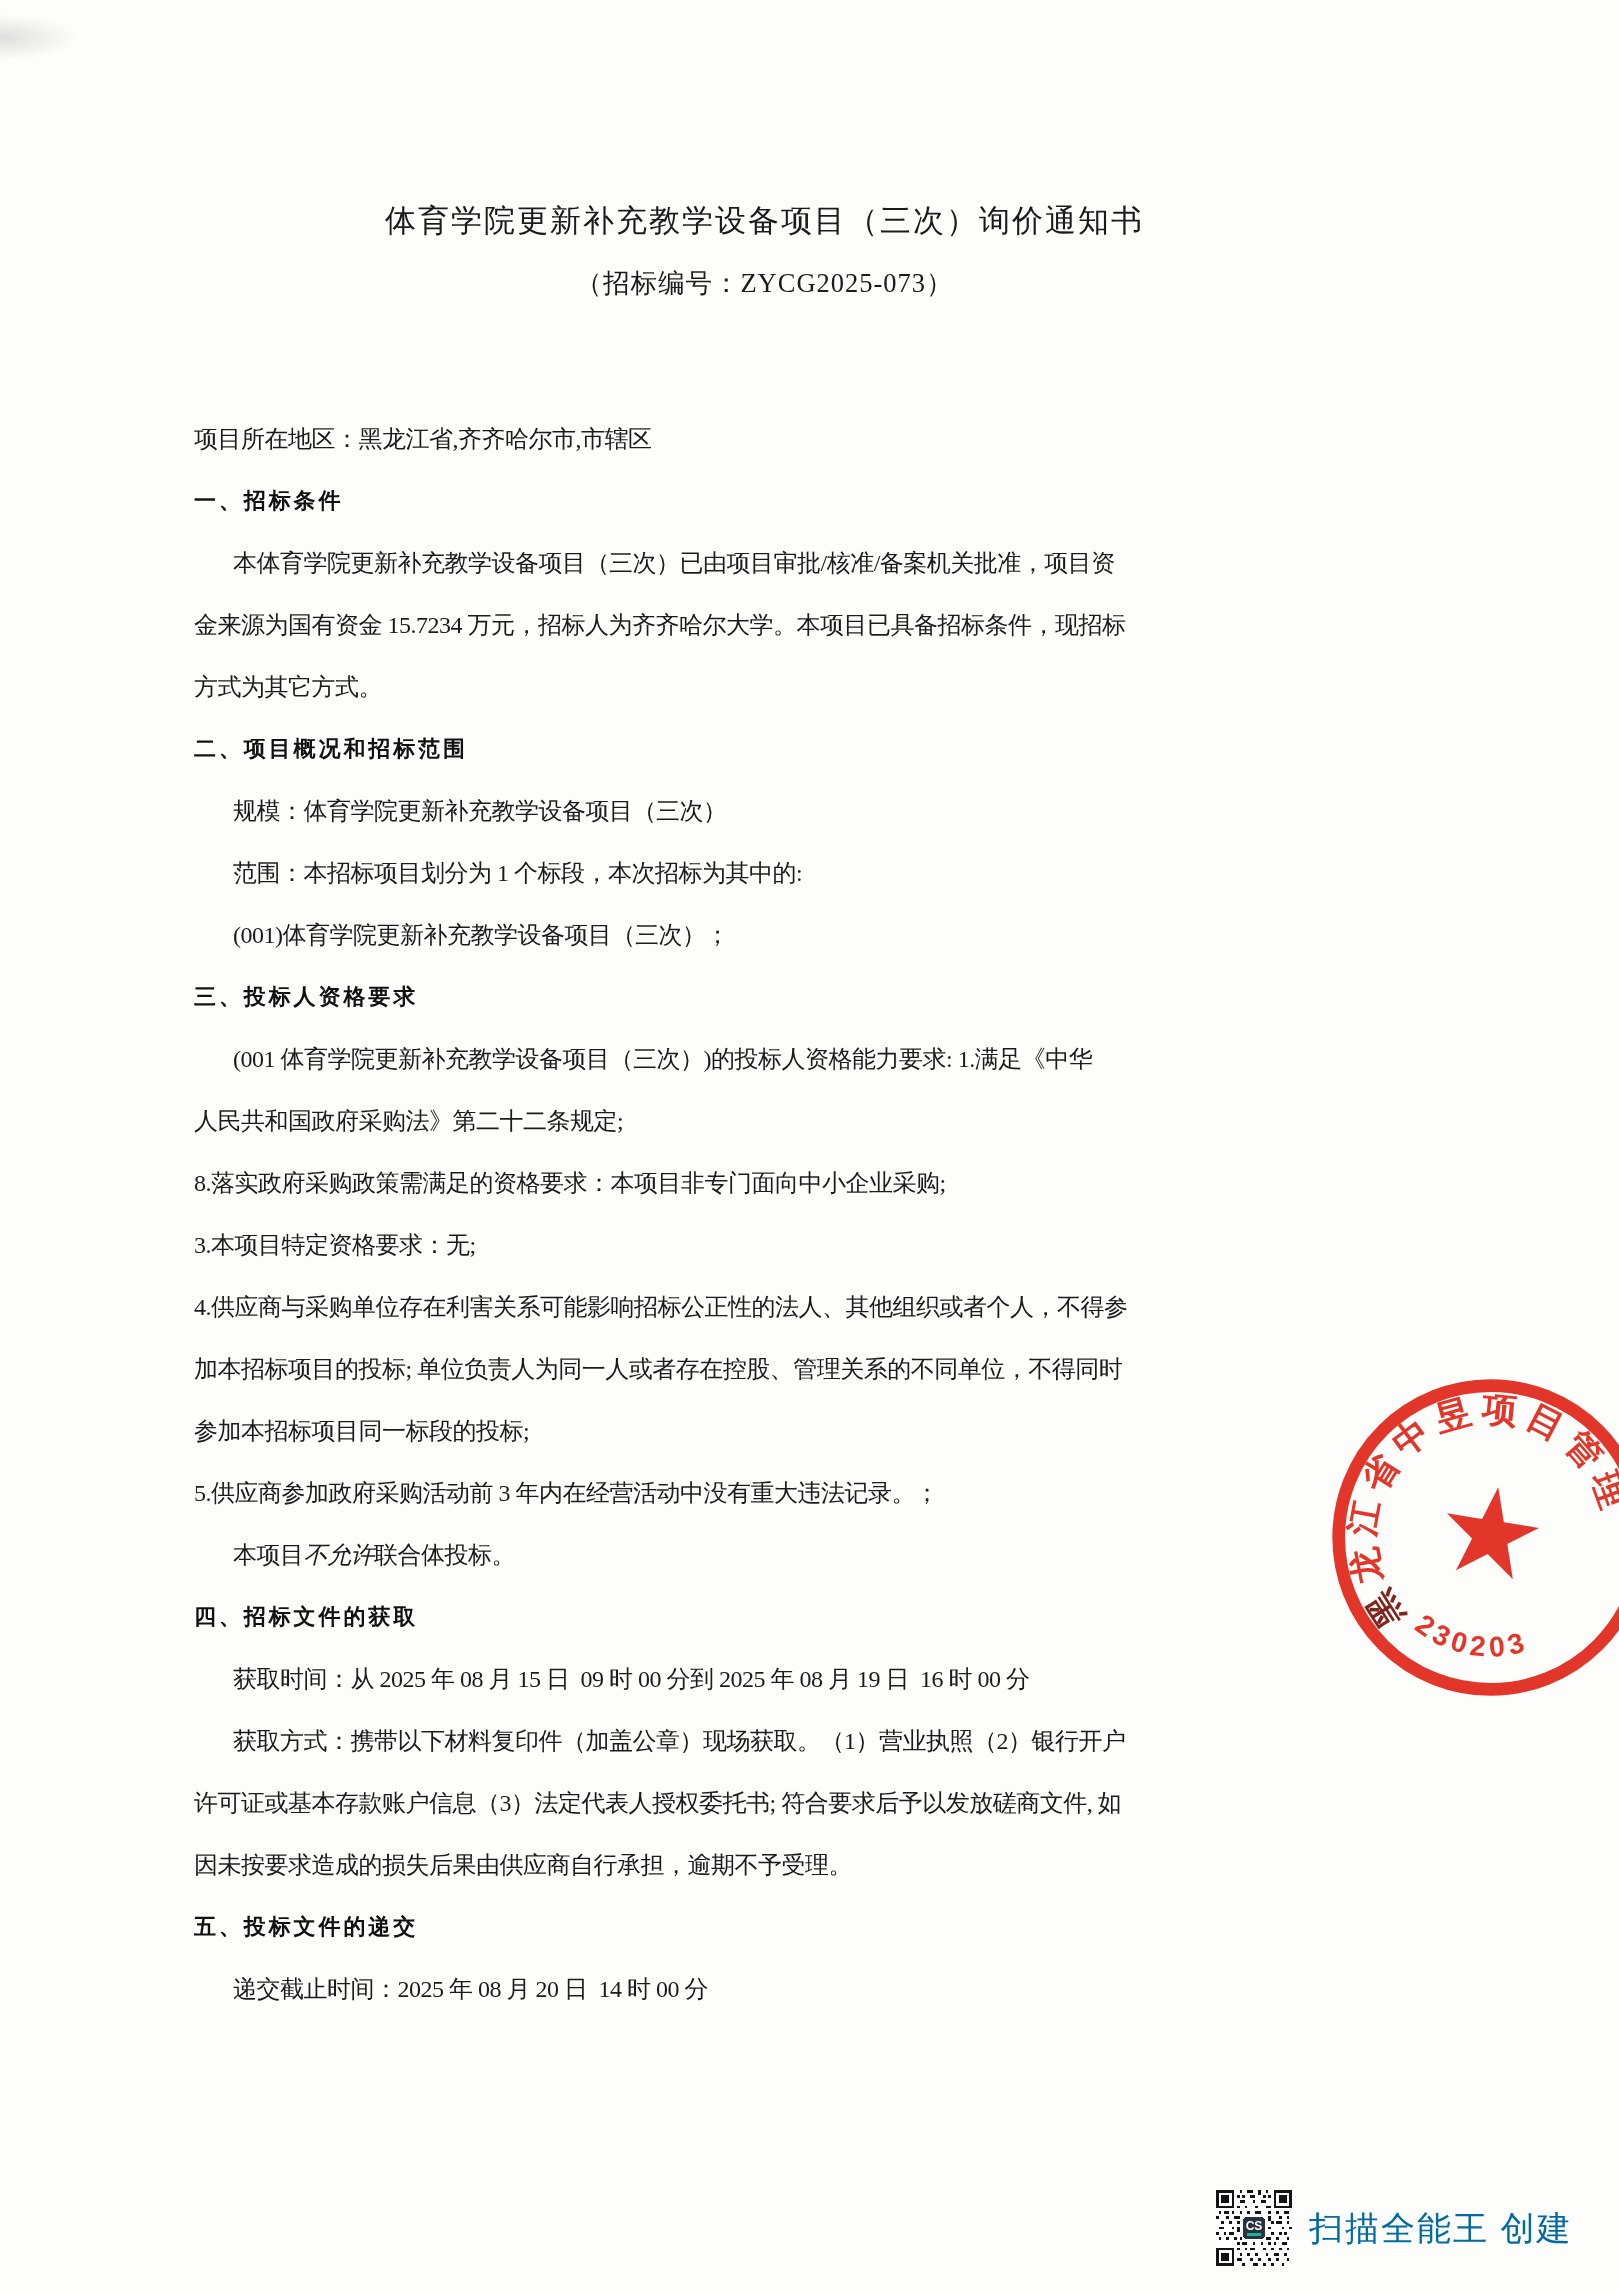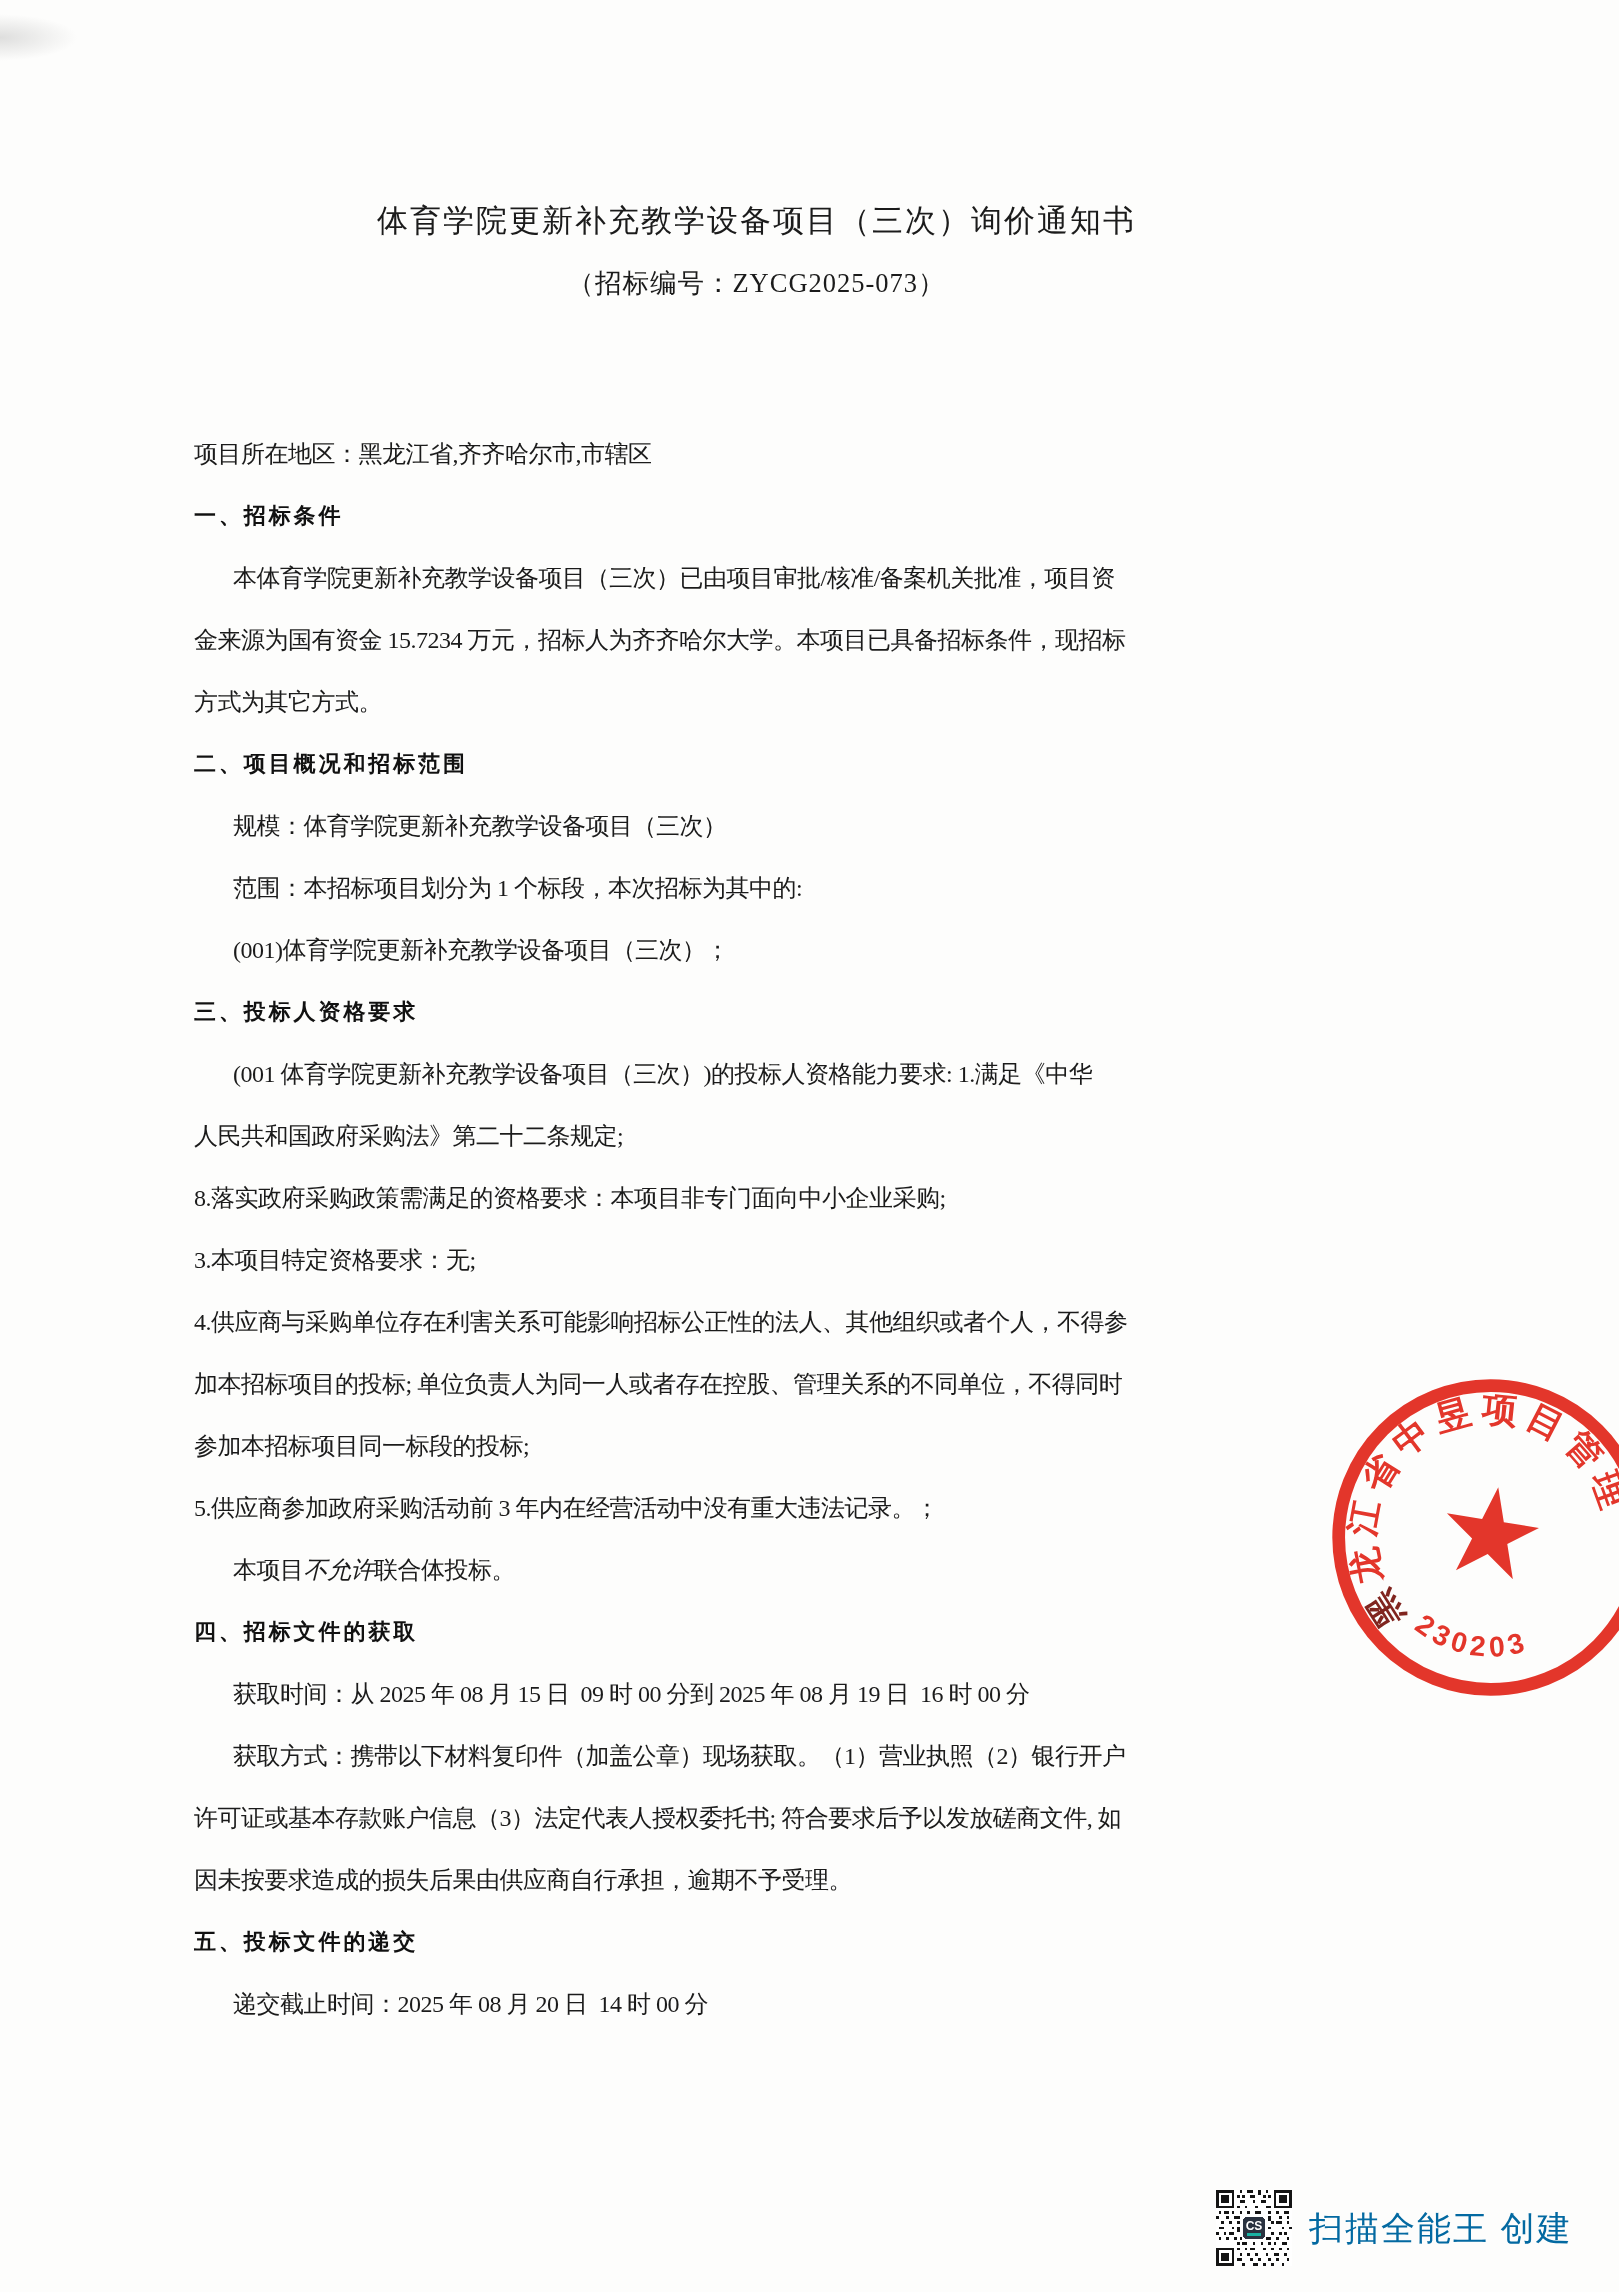--- a/index.html
+++ b/index.html
@@ -2,24 +2,24 @@
 <html><head>
 <meta charset="utf-8">
 <style>
   html,body{margin:0;padding:0;background:#ffffff;}
   .page{
     position:relative;width:1619px;height:2293px;background:#fdfdfc;overflow:hidden;
     font-family:"Liberation Serif","DejaVu Serif",serif;color:#1b1b1b;
   }
   .smudge{position:absolute;left:0;top:13.7px;width:78px;height:47px;
     background:radial-gradient(ellipse at left,rgba(150,150,150,.30),transparent 70%);}
-  .title-block{position:absolute;left:139px;top:200px;width:1235px;text-align:center;}
+  .title-block{position:absolute;left:147px;top:200px;width:1235px;text-align:center;}
   .doc-title{font-size:31px;letter-spacing:2px;line-height:41px;}
   .doc-subtitle{font-size:26.5px;letter-spacing:1px;line-height:39px;margin-top:22.5px;}
-  .body-lines{position:absolute;left:194px;top:423px;width:1274px;}
+  .body-lines{position:absolute;left:194px;top:408px;width:1274px;}
   .line{height:62px;display:flex;align-items:center;white-space:pre;
     font-size:24px;letter-spacing:-0.5px;}
   .line.indent{padding-left:39px;font-family:Liberation Serif, serif;}
   .line.heading{font-family:"Liberation Sans","DejaVu Sans",sans-serif;
     font-weight:bold;font-size:22px;letter-spacing:2.9px;color:#111;}
   .em-italic{font-style:italic;}
   .stamp{position:absolute;left:1323px;top:1364px;opacity:.93;}
   .seal-text{font-family:"Liberation Sans","DejaVu Sans",sans-serif;}
   .qr{position:absolute;left:1216px;top:2188px;}
   .qr-caption{position:absolute;left:1309px;top:2201px;height:55px;display:flex;align-items:center;

